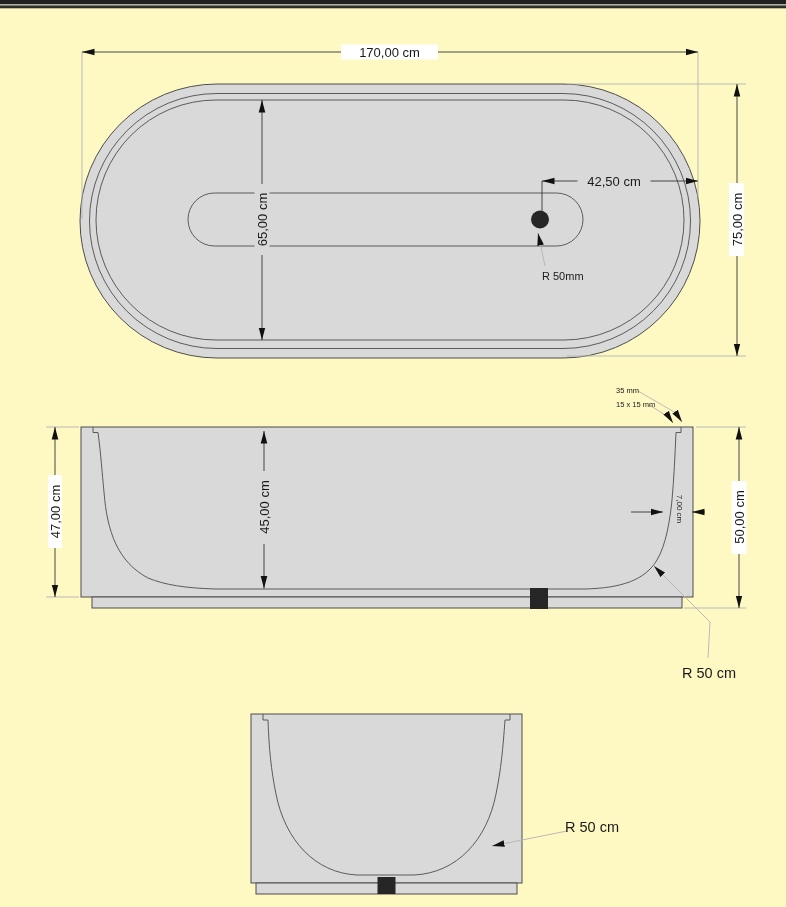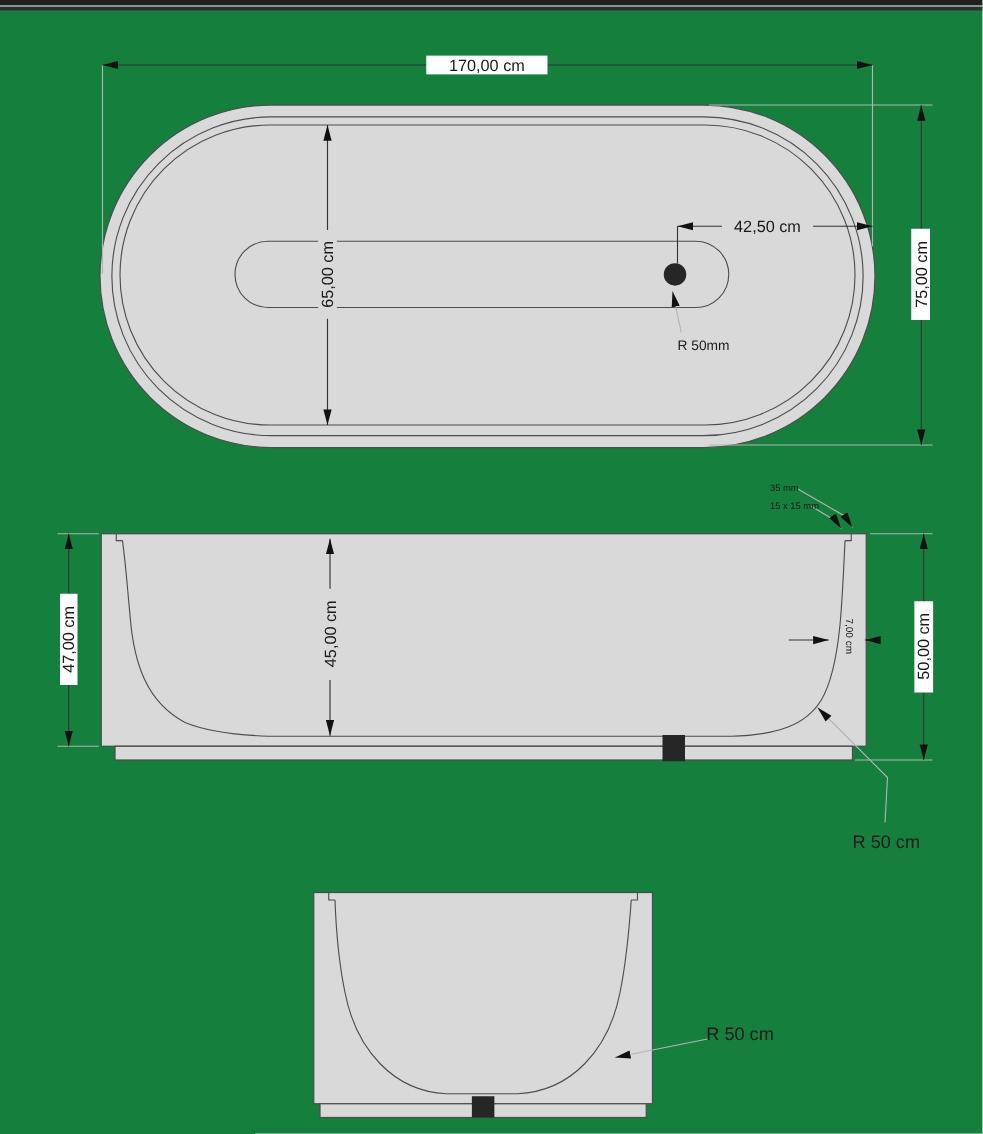--- a/index.html
+++ b/index.html
@@ -1,16 +1,16 @@
 <!DOCTYPE html>
 <html><head>
 <meta charset="utf-8">
 <style>
   html,body{margin:0;padding:0;background:#ffffff;}
-  .stage{position:relative;width:786px;height:907px;background:#15803d;overflow:hidden;
+  .stage{position:relative;width:786px;height:907px;background:#fef9c3;overflow:hidden;
          font-family:"Liberation Sans","DejaVu Sans",sans-serif;}
   svg{display:block;}
   .outline-thin{fill:none;stroke:#4d4d4d;stroke-width:0.9;}
   .body-fill{fill:#d9d9d9;stroke:#4d4d4d;stroke-width:1;}
   .dimline{fill:none;stroke:#333333;stroke-width:0.9;}
   .extline{fill:none;stroke:#b3b3b3;stroke-width:0.9;}
   .leader{fill:none;stroke:#b3b3b3;stroke-width:0.9;}
   .drainfill{fill:#262626;stroke:none;}
   .dimtext{font-size:13px;fill:#1a1a1a;}
   .dimtext-sm{font-size:8px;fill:#1a1a1a;}

